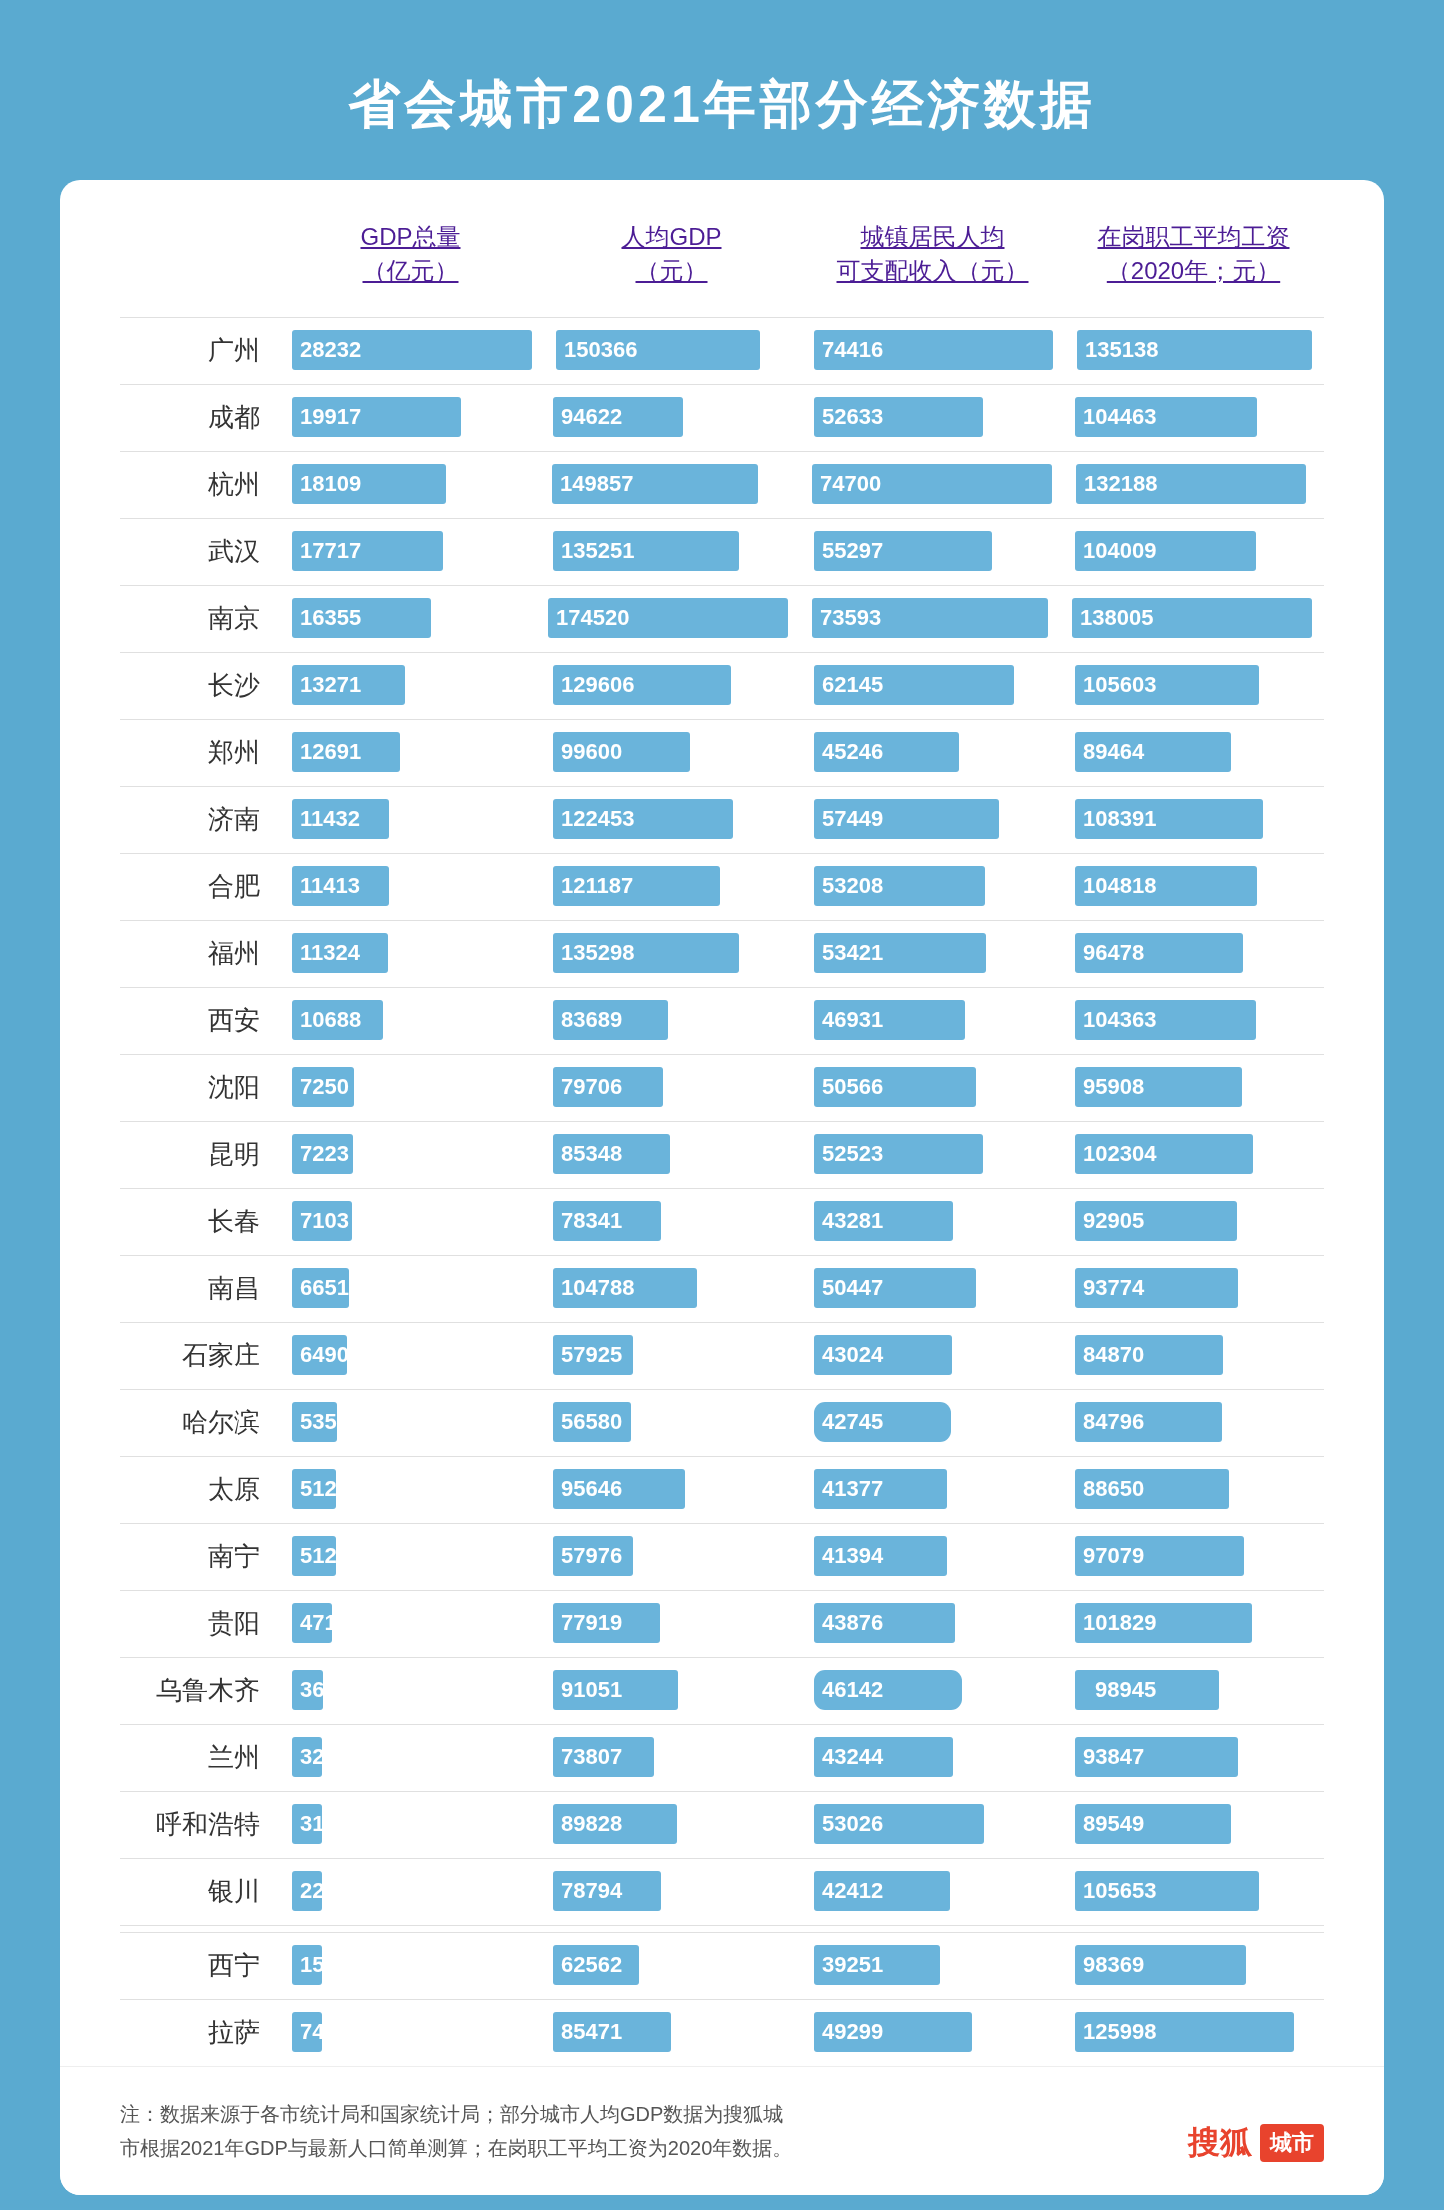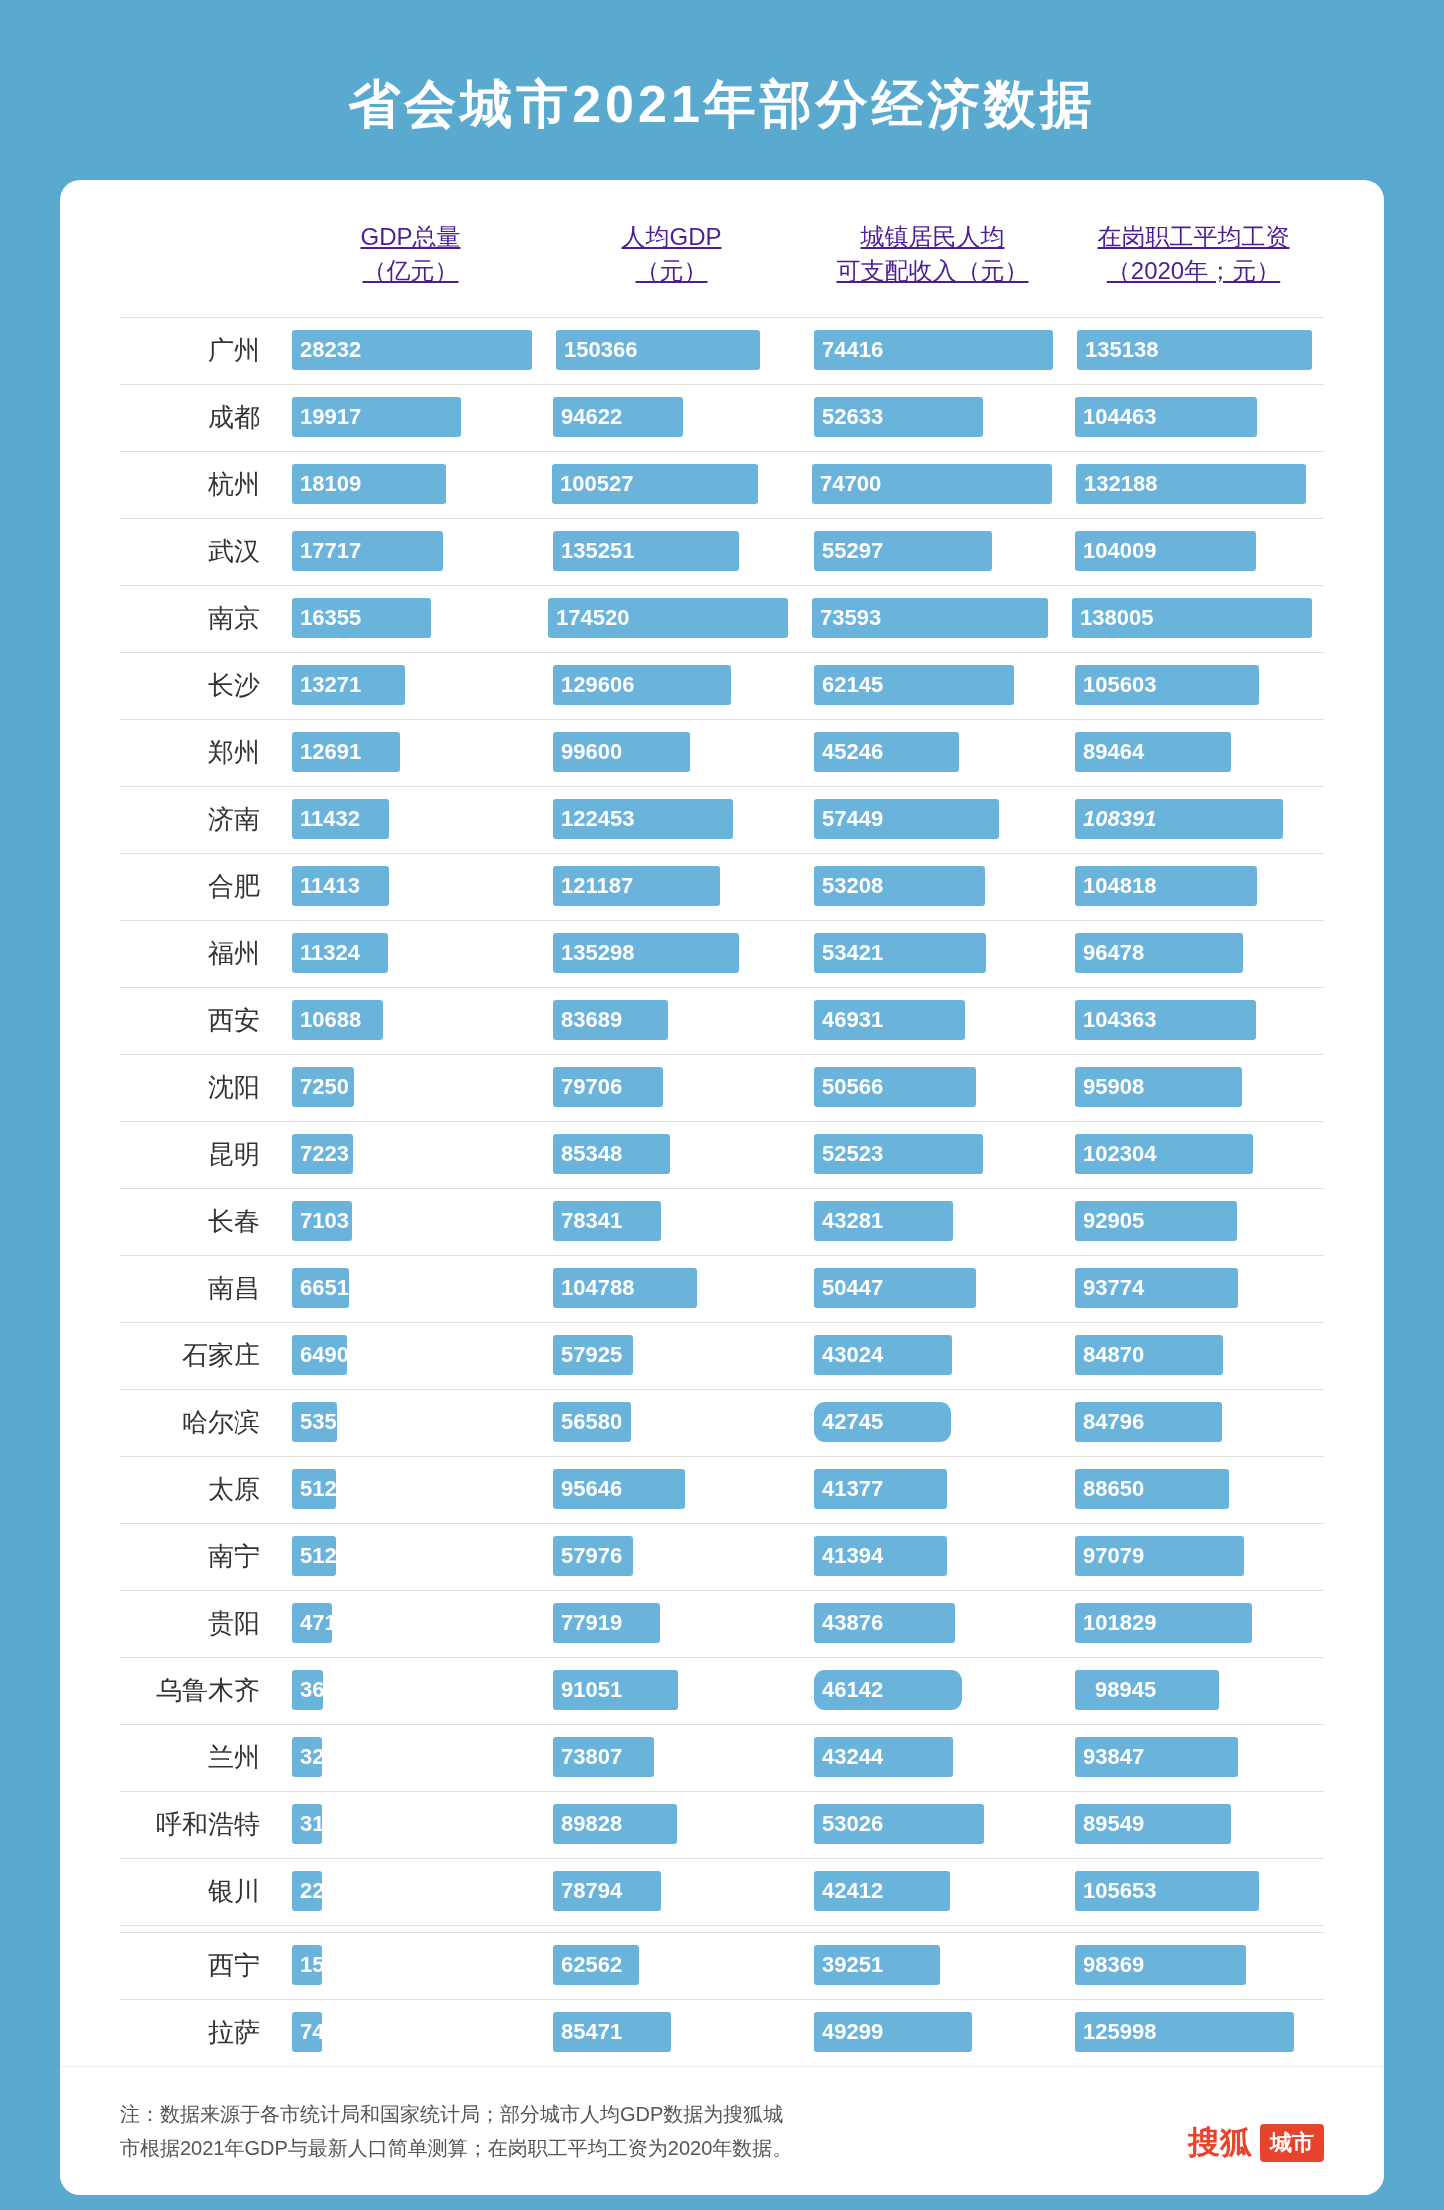--- a/index.html
+++ b/index.html
@@ -209,21 +209,21 @@
             <div class="bar-cell">
               <div class="bar-wrap">
                 <div class="bar" style="width: 154px;">
                   <span class="bar-label">18109</span>
                 </div>
               </div>
             </div>
             <div class="bar-cell">
               <div class="bar-wrap">
                 <div class="bar" style="width: 206px;">
-                  <span class="bar-label">100527</span>
+                  <span class="bar-label">149857</span>
                 </div>
               </div>
             </div>
             <div class="bar-cell">
               <div class="bar-wrap">
                 <div class="bar" style="width: 240px;">
                   <span class="bar-label">74700</span>
                 </div>
               </div>
             </div>
@@ -382,21 +382,21 @@
             </div>
             <div class="bar-cell">
               <div class="bar-wrap">
                 <div class="bar" style="width: 185px;">
                   <span class="bar-label">57449</span>
                 </div>
               </div>
             </div>
             <div class="bar-cell">
               <div class="bar-wrap">
-                <div class="bar" style="width: 208px; font-style: italic;">
+                <div class="bar" style="width: 188px;">
                   <span class="bar-label">108391</span>
                 </div>
               </div>
             </div>
           </div>
           <hr class="divider">
           <div class="data-row">
             <div class="city-name">合肥</div>
             <div class="bar-cell">
               <div class="bar-wrap">

